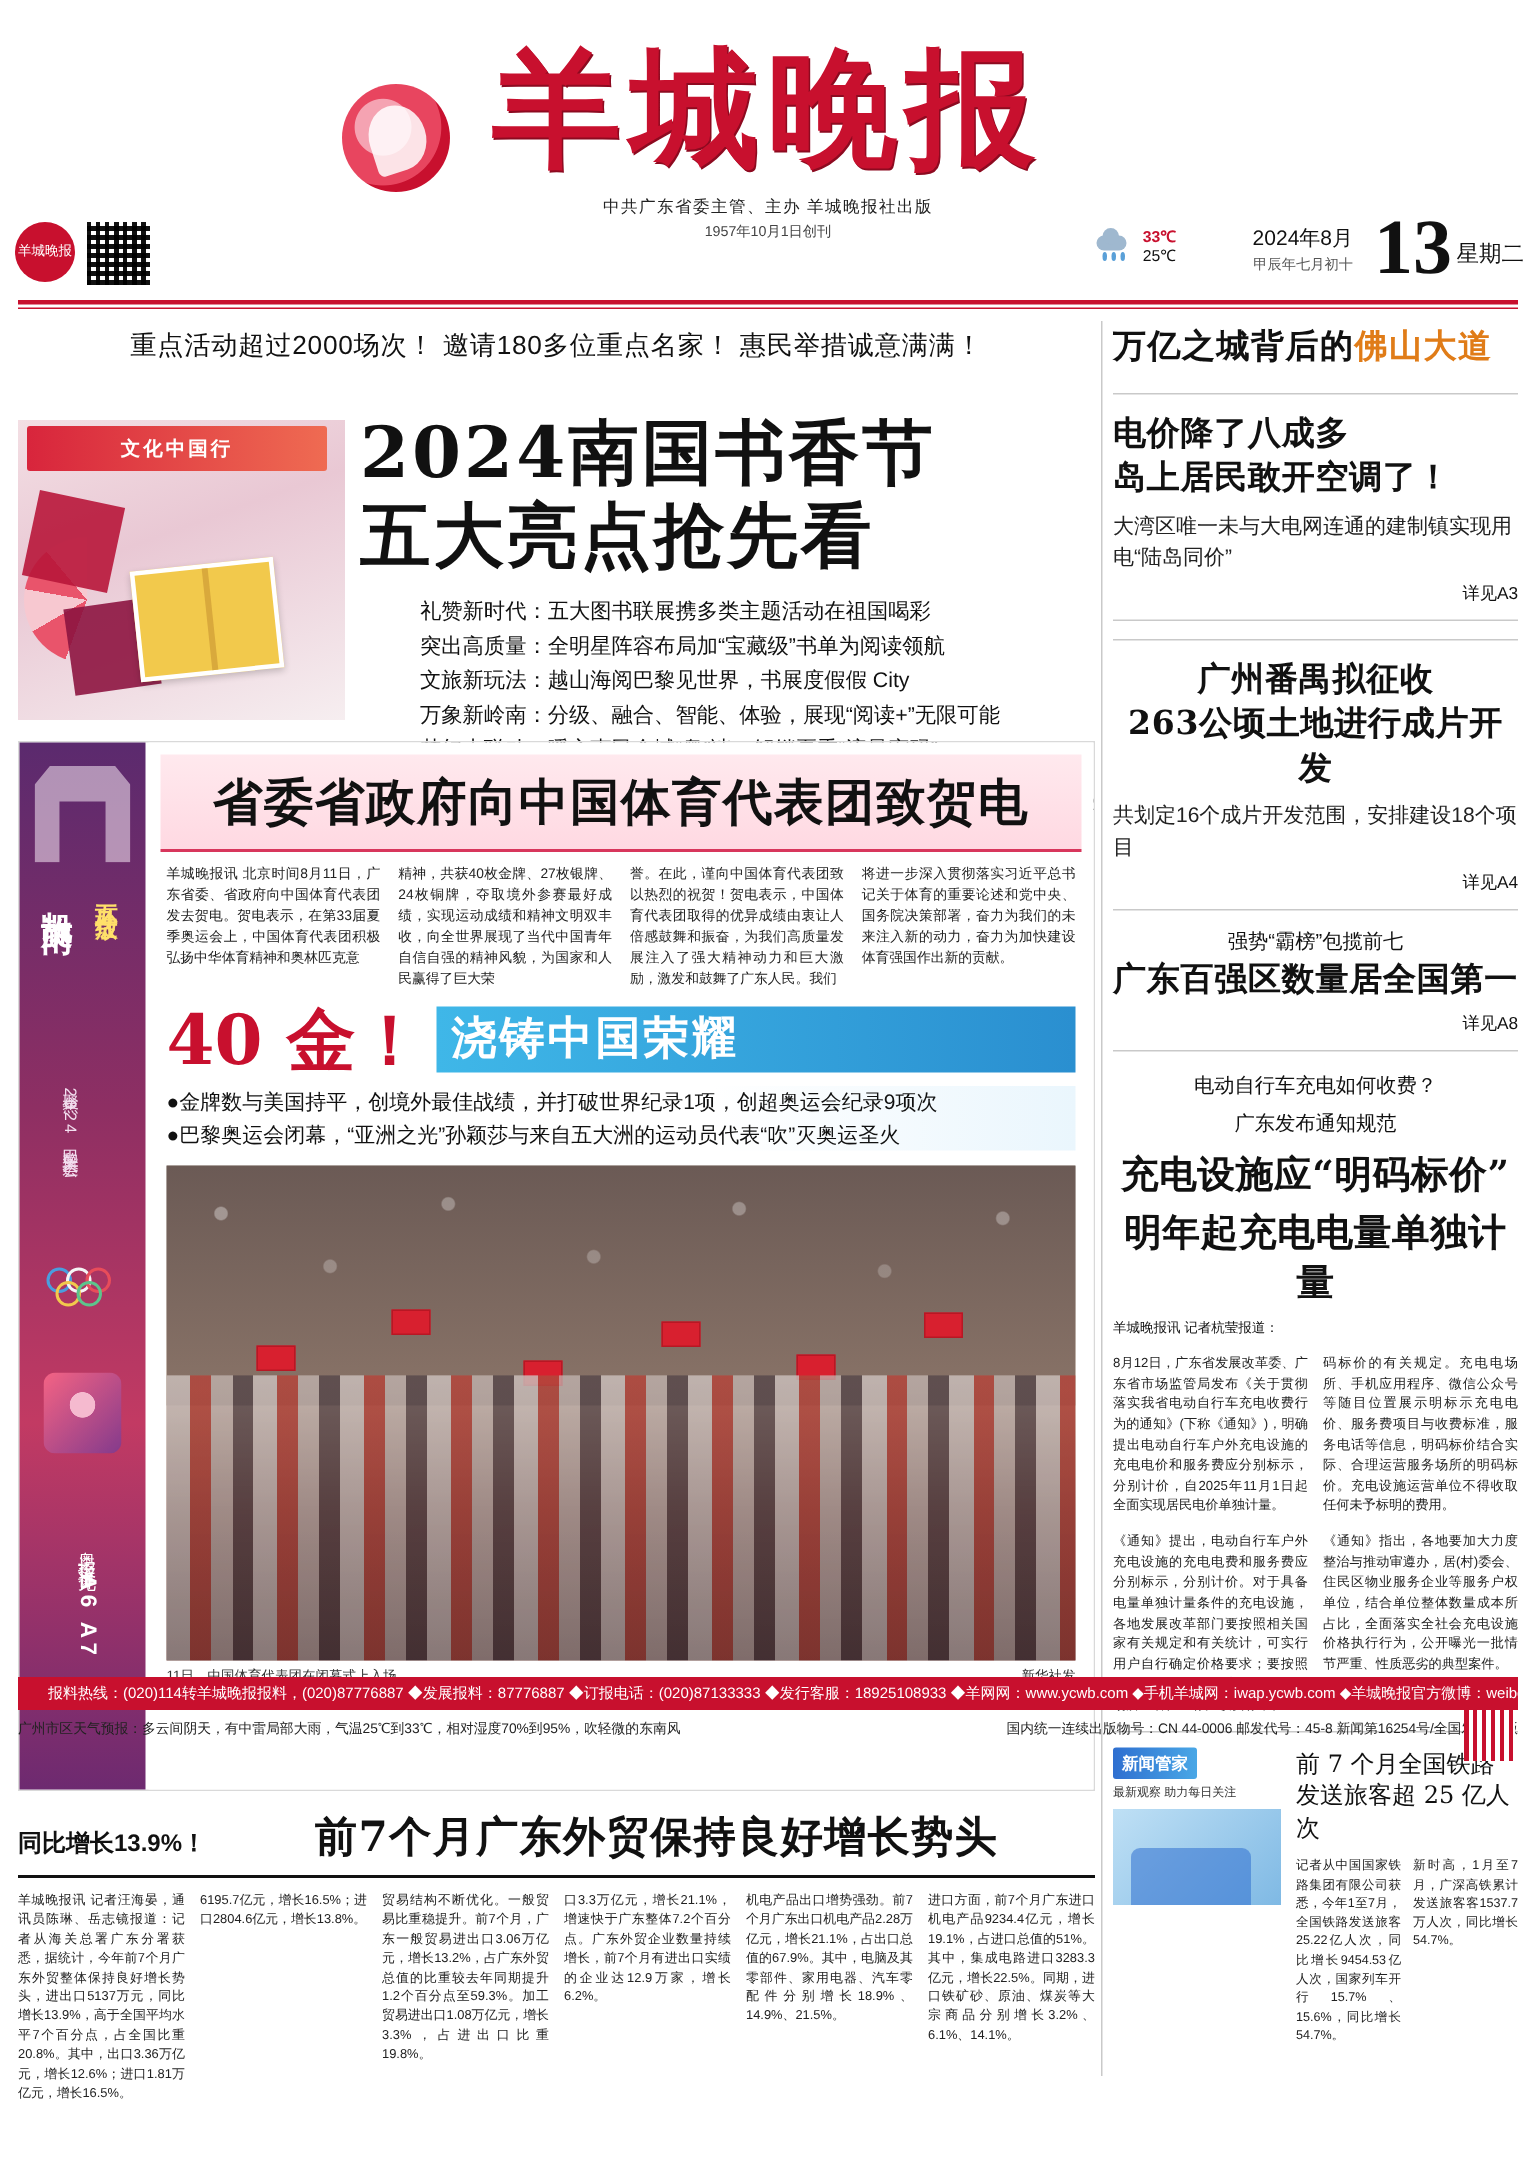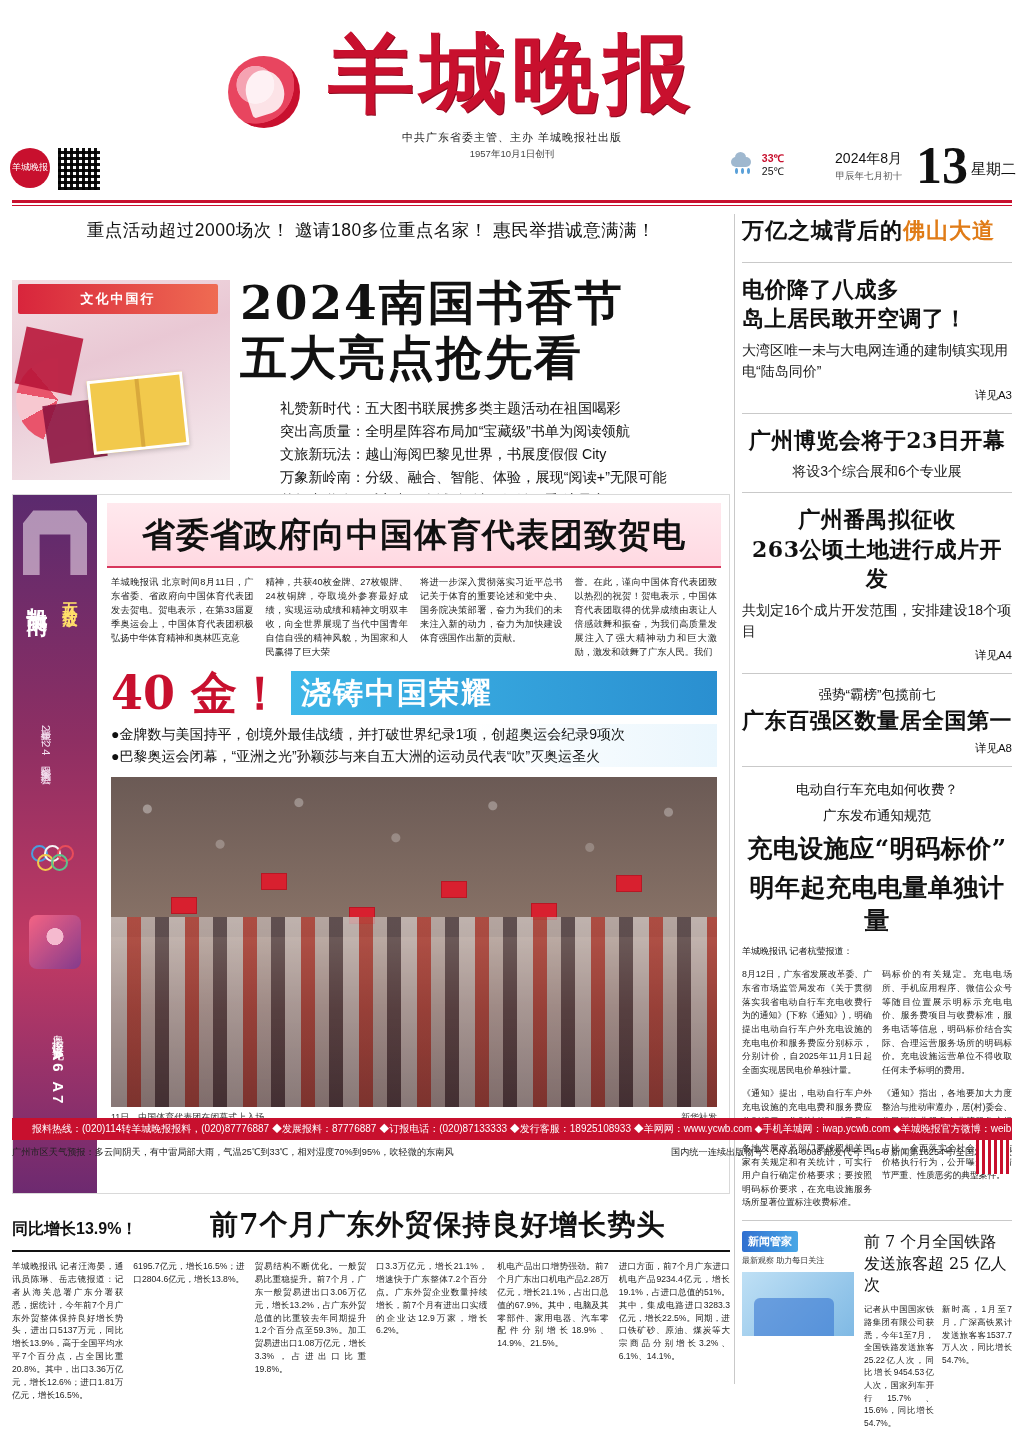--- a/index.html
+++ b/index.html
@@ -404,22 +404,22 @@
       </div>
 
       <div class="oly-main">
         <div class="oly-head">
           <div class="h">省委省政府向中国体育代表团致贺电</div>
         </div>
 
         <div class="oly-cols">
           <p>羊城晚报讯 北京时间8月11日，广东省委、省政府向中国体育代表团发去贺电。贺电表示，在第33届夏季奥运会上，中国体育代表团积极弘扬中华体育精神和奥林匹克意</p>
           <p>精神，共获40枚金牌、27枚银牌、24枚铜牌，夺取境外参赛最好成绩，实现运动成绩和精神文明双丰收，向全世界展现了当代中国青年自信自强的精神风貌，为国家和人民赢得了巨大荣</p>
+          <p>誉。在此，谨向中国体育代表团致以热烈的祝贺！贺电表示，中国体育代表团取得的优异成绩由衷让人倍感鼓舞和振奋，为我们高质量发展注入了强大精神动力和巨大激励，激发和鼓舞了广东人民。我们</p>
           <p>将进一步深入贯彻落实习近平总书记关于体育的重要论述和党中央、国务院决策部署，奋力为我们的未来注入新的动力，奋力为加快建设体育强国作出新的贡献。</p>
-          <p>誉。在此，谨向中国体育代表团致以热烈的祝贺！贺电表示，中国体育代表团取得的优异成绩由衷让人倍感鼓舞和振奋，为我们高质量发展注入了强大精神动力和巨大激励，激发和鼓舞了广东人民。我们</p>
         </div>
 
         <div class="gold-row">
           <div class="gold-num">40 金！</div>
           <div class="gold-band">浇铸中国荣耀</div>
         </div>
 
         <div class="bullets">
           <div>●金牌数与美国持平，创境外最佳战绩，并打破世界纪录1项，创超奥运会纪录9项次</div>
           <div>●巴黎奥运会闭幕，“亚洲之光”孙颖莎与来自五大洲的运动员代表“吹”灭奥运圣火</div>
@@ -467,24 +467,20 @@
     <div class="rsep"></div>
 
     <div class="r-item">
       <div class="r-h1" style="white-space:pre-line">电价降了八成多
 岛上居民敢开空调了！</div>
       <div class="r-sub">大湾区唯一未与大电网连通的建制镇实现用电“陆岛同价”</div>
       <div class="r-more">详见A3</div>
     </div>
     <div class="rsep"></div>
 
-    <div class="r-item r-center">
-      <div class="r-h1">广州博览会将于23日开幕</div>
-      <div class="r-sub">将设3个综合展和6个专业展</div>
-    </div>
     <div class="rsep"></div>
 
     <div class="r-item">
       <div class="r-h1 r-center" style="white-space:pre-line">广州番禺拟征收
 263公顷土地进行成片开发</div>
       <div class="r-sub">共划定16个成片开发范围，安排建设18个项目</div>
       <div class="r-more">详见A4</div>
     </div>
     <div class="rsep"></div>
 

